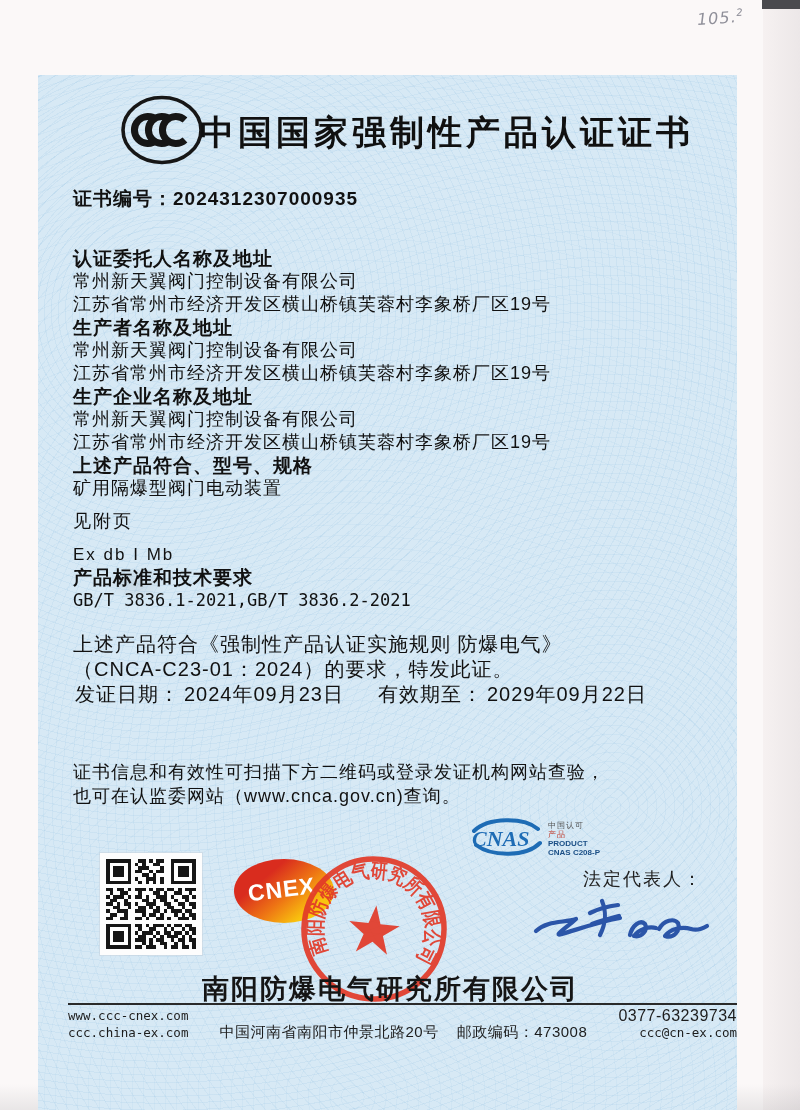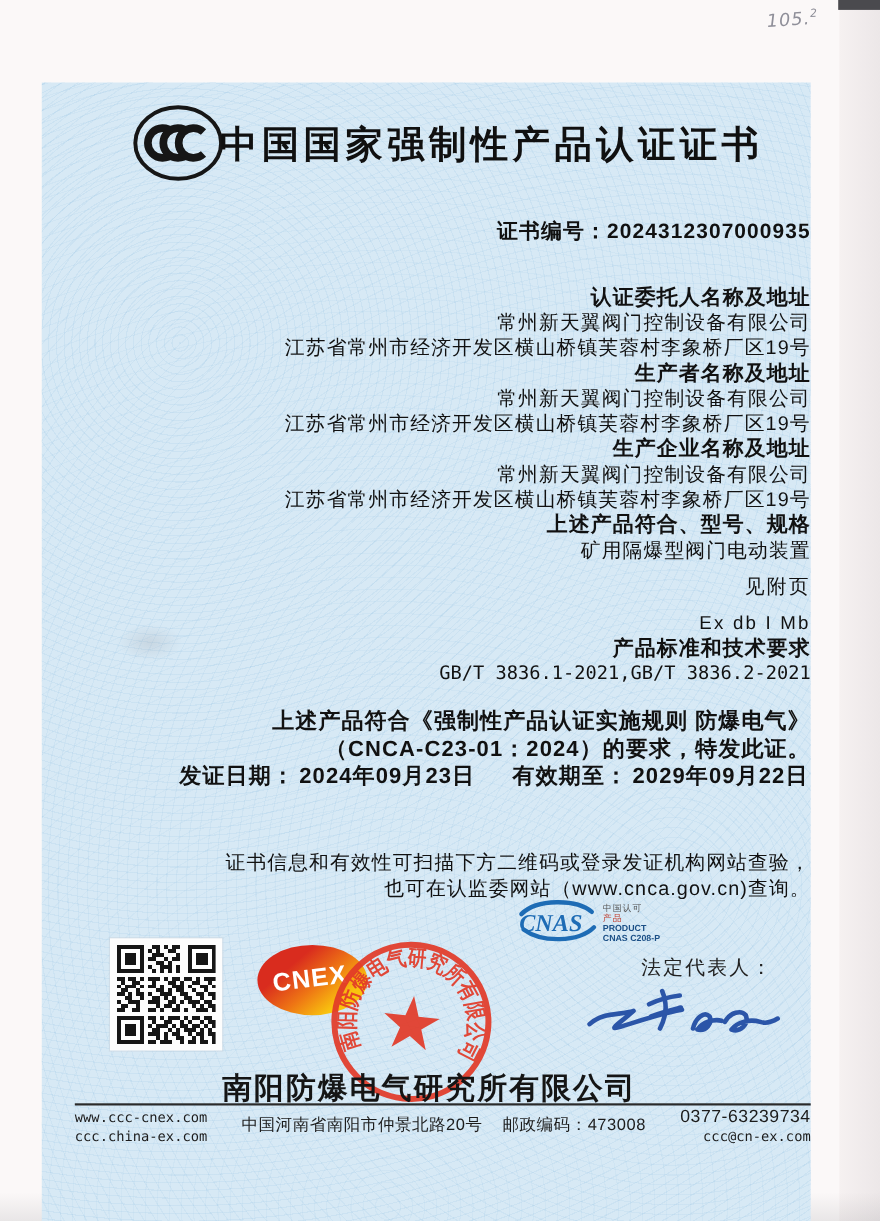--- a/index.html
+++ b/index.html
@@ -32,28 +32,28 @@
   }
   .smudge{position:absolute;left:68px;top:492px;width:60px;height:34px;border-radius:50%;
     background:radial-gradient(ellipse,rgba(130,130,140,.18),rgba(0,0,0,0) 70%);}
 
   .ccc-logo{position:absolute;left:82px;top:13px;}
   .cert-title{
     position:absolute;left:140px;top:37px;width:538px;text-align:center;
     font-size:34px;font-weight:900;letter-spacing:4px;line-height:40px;color:#101010;
   }
 
-  .content{position:absolute;left:35px;top:124px;width:664px;text-align:right;color:#111;}
+  .content{position:absolute;left:35px;top:112px;width:664px;text-align:left;color:#111;}
   .cert-no{font-size:19px;font-weight:800;letter-spacing:1px;line-height:23px;margin-bottom:37px;}
   .h{font-size:19px;font-weight:800;line-height:23px;letter-spacing:1px;}
   .l{font-size:18px;font-weight:400;line-height:23px;letter-spacing:1px;}
   .attach{font-size:18px;line-height:23px;margin-top:10px;letter-spacing:2px;}
   .exmark{font-family:Liberation Sans, sans-serif;font-size:17px;line-height:23px;margin-top:10px;letter-spacing:2px;font-weight:500;}
   .gbline{font-family:"DejaVu Sans Mono",monospace;font-size:17px;line-height:23px;letter-spacing:0;}
-  .statement{margin-top:20px;font-size:20px;font-weight:700;line-height:25px;letter-spacing:1px;}
+  .statement{margin-top:20px;font-size:20px;font-weight:400;line-height:25px;letter-spacing:1px;}
   .dates span{margin:0 2px;}
   .dates .gap{display:inline-block;width:26px;}
   .verify{margin-top:53px;font-size:18px;line-height:24px;letter-spacing:1px;}
 
   
   .qr-box{position:absolute;left:62px;top:778px;width:102px;height:102px;background:#fdfdfd;
     box-shadow:0 0 0 1px rgba(200,210,220,.5);}
   .qr-box svg{position:absolute;left:6px;top:6px;}
 
   .cnex{position:absolute;left:196px;top:784px;width:100px;height:64px;border-radius:50%;
@@ -71,21 +71,21 @@
   .cnas-side .s3{font-size:8px;font-weight:700;color:#1b4f86;}
   .cnas-side .s4{font-size:8px;font-weight:700;color:#1b4f86;}
 
   .legal-rep{position:absolute;left:545px;top:792px;font-size:18px;letter-spacing:2px;color:#222;font-family:Liberation Serif, serif;}
   .signature{position:absolute;left:492px;top:818px;}
 
   .issuer{position:absolute;left:0;top:896px;width:699px;text-align:center;
     font-size:27px;font-weight:700;letter-spacing:2px;color:#151515;transform:translateX(3px);}
   .footer-rule{position:absolute;left:30px;top:928px;width:669px;border-top:2px solid #2a2a2a;}
   .footer-row{position:absolute;left:30px;top:932px;width:669px;display:flex;
-    justify-content:space-between;align-items:flex-start;color:#1c1c1c;}
+    justify-content:space-between;align-items:flex-end;color:#1c1c1c;}
   .f-left{font-family:"DejaVu Sans Mono",monospace;font-size:12.5px;line-height:17px;text-align:left;}
   .f-center{font-size:15px;line-height:18px;margin-top:7px;letter-spacing:.5px;white-space:nowrap;}
   .f-center .pc{margin-left:18px;}
   .f-right{text-align:right;line-height:17px;}
   .f-right .phone{font-size:16px;letter-spacing:.5px;}
   .f-right .mail{font-family:"DejaVu Sans Mono",monospace;font-size:12.5px;}
 </style>
 </head>
 <body>
 

